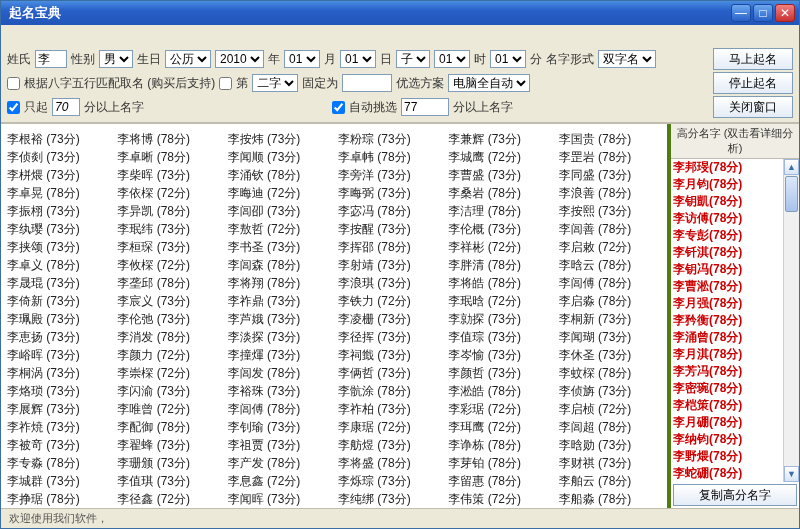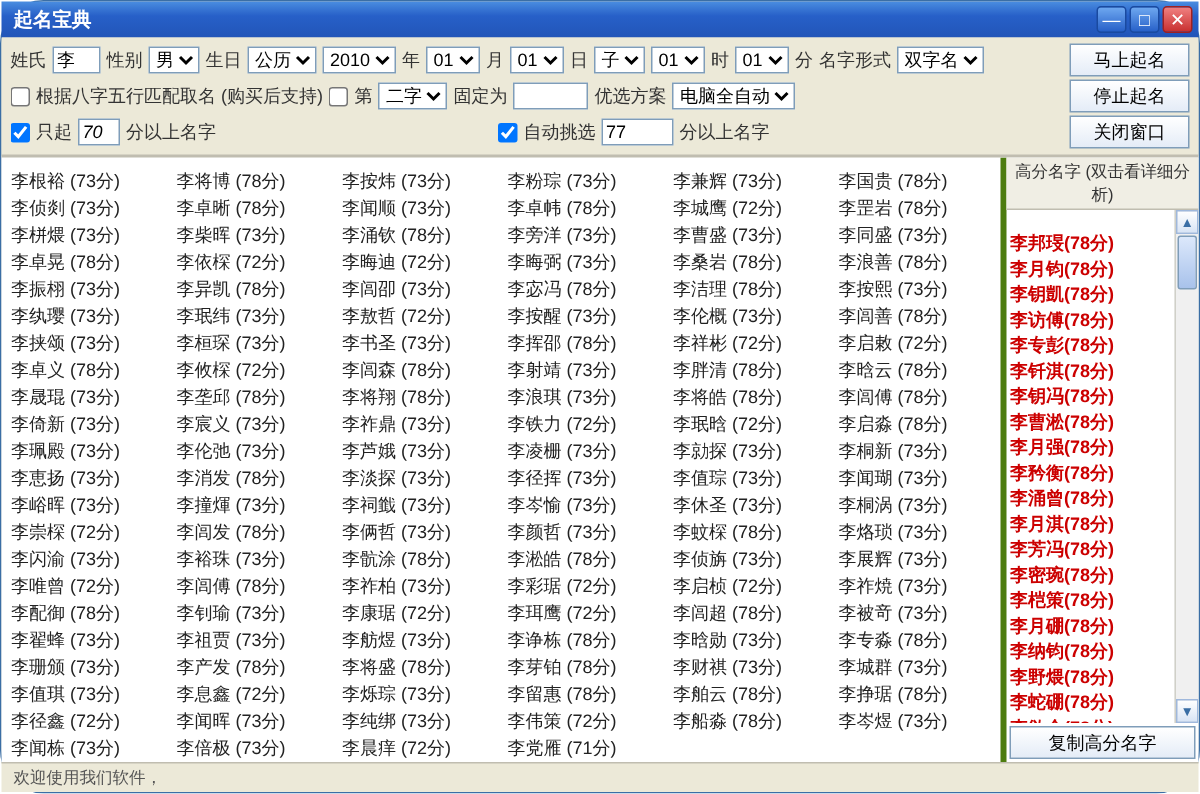--- a/index.html
+++ b/index.html
@@ -2,41 +2,41 @@
 <html><head>
 <meta charset="utf-8">
 <style>
 * { box-sizing: border-box; margin: 0; padding: 0; }
 body { font-family: "Microsoft YaHei", SimSun, sans-serif; font-size: 12px; background: #fff; }
 .window { width: 800px; height: 529px; border: 1px solid #3a6ea5; background: #ece9d8; display: flex; flex-direction: column; }
 .titlebar { height: 24px; background: linear-gradient(#4a8de0, #2760c8 40%, #2255b8); color: #fff; display: flex; align-items: center; padding: 0 4px; font-size: 13px; }
 .titlebar .title { flex: 1; padding-left: 4px; font-weight: bold; }
 .tb-btn { width: 20px; height: 18px; margin-left: 2px; background: linear-gradient(#6ea8f0,#2760c8); border: 1px solid #1a4aa0; border-radius: 3px; color: #fff; text-align: center; line-height: 16px; font-size: 12px; cursor: pointer; }
 .tb-close { background: linear-gradient(#f08080,#c83030); border-color: #a02020; }
-.toolbar { padding: 4px 6px; display: flex; flex-wrap: wrap; gap: 2px 4px; align-items: center; background: #ece9d8; border-bottom: 1px solid #c0bdb0; }
+.toolbar { padding: 4px 6px; display: flex; flex-wrap: wrap; gap: 2px 4px; align-items: center; background: #ece9d8; border-bottom: 1px solid #c0bdb0; margin-top: 19px; }
 .row { display: flex; align-items: center; gap: 4px; width: 100%; flex-wrap: wrap; }
 .lbl { color: #333; white-space: nowrap; }
 .inp { height: 18px; border: 1px solid #7f9db9; background: #fff; padding: 0 2px; font-size: 12px; }
 .sel { height: 18px; border: 1px solid #7f9db9; background: #fff; font-size: 12px; }
 .chk { vertical-align: middle; }
 .btn { width: 80px; height: 22px; border: 1px solid #7f9db9; background: linear-gradient(#fff,#e4ecf7); font-size: 12px; cursor: pointer; }
 .main { flex: 1; display: flex; overflow: hidden; background: #fff; border-top: 1px solid #c0bdb0; }
 .name-grid { flex: 1; padding: 6px 4px; display: grid; grid-template-columns: repeat(6, 1fr); gap: 0 4px; overflow-y: auto; font-size: 12px; color: #222; line-height: 18px; }
 .name-grid span { white-space: nowrap; padding: 0 2px; }
 .sidepanel { width: 132px; border-left: 4px solid #4d7c0f; display: flex; flex-direction: column; }
 .sidepanel .hdr { background: #f0eee4; border-bottom: 1px solid #c0bdb0; text-align: center; padding: 2px 0; font-size: 11px; color: #333; }
-.sidepanel .list { flex: 1; overflow-y: auto; padding: 14px 2px; }
+.sidepanel .list { flex: 1; overflow-y: auto; padding: 0 2px; }
 .sidepanel .list div { color: #c00; font-weight: bold; font-size: 12px; line-height: 17px; white-space: nowrap; }
 .copy-btn { height: 22px; border: 1px solid #7f9db9; background: linear-gradient(#fff,#e4ecf7); margin: 2px; font-size: 12px; cursor: pointer; }
 .statusbar { height: 20px; border-top: 1px solid #c0bdb0; background: #ece9d8; display: flex; align-items: center; padding: 0 8px; font-size: 11px; color: #555; }
 .scroll-track { width: 16px; background: #f0f0f0; border-left: 1px solid #d0d0c8; display: flex; flex-direction: column; }
 .scroll-arrow { height: 16px; background: linear-gradient(#fff,#d8e4f5); border: 1px solid #9fb8dc; text-align: center; font-size: 9px; line-height: 14px; color: #3a6ea5; cursor: pointer; }
 .scroll-thumb { flex: 0 0 36px; background: linear-gradient(#dce8fb,#a8c2eb); border: 1px solid #7f9db9; margin: 1px; border-radius: 2px; }
 .scroll-space { flex: 1; }
-.wrap { position: relative; border-radius: 29px; }
+.wrap { position: relative; }
 .btnstack { display: flex; flex-direction: column; gap: 3px; margin-left: auto; }
 </style>
 </head>
 <body>
 <div class="window wrap">
 
 <div class="titlebar">
   <span class="title">起名宝典</span>
   <div class="tb-btn">—</div>
   <div class="tb-btn">□</div>
@@ -166,20 +166,21 @@
         <span>李凌栅 (73分)</span>
         <span>李勍探 (73分)</span>
         <span>李桐新 (73分)</span>
         <span>李恵扬 (73分)</span>
         <span>李消发 (78分)</span>
         <span>李淡探 (73分)</span>
         <span>李径挥 (73分)</span>
         <span>李值琮 (73分)</span>
         <span>李闻瑚 (73分)</span>
         <span>李峪晖 (73分)</span>
+        <span>李颜力 (72分)</span>
         <span>李撞煇 (73分)</span>
         <span>李祠韱 (73分)</span>
         <span>李岑愉 (73分)</span>
         <span>李休圣 (73分)</span>
         <span>李桐涡 (73分)</span>
         <span>李崇棎 (72分)</span>
         <span>李闾发 (78分)</span>
         <span>李俩哲 (73分)</span>
         <span>李颜哲 (73分)</span>
         <span>李蚊棎 (78分)</span>

